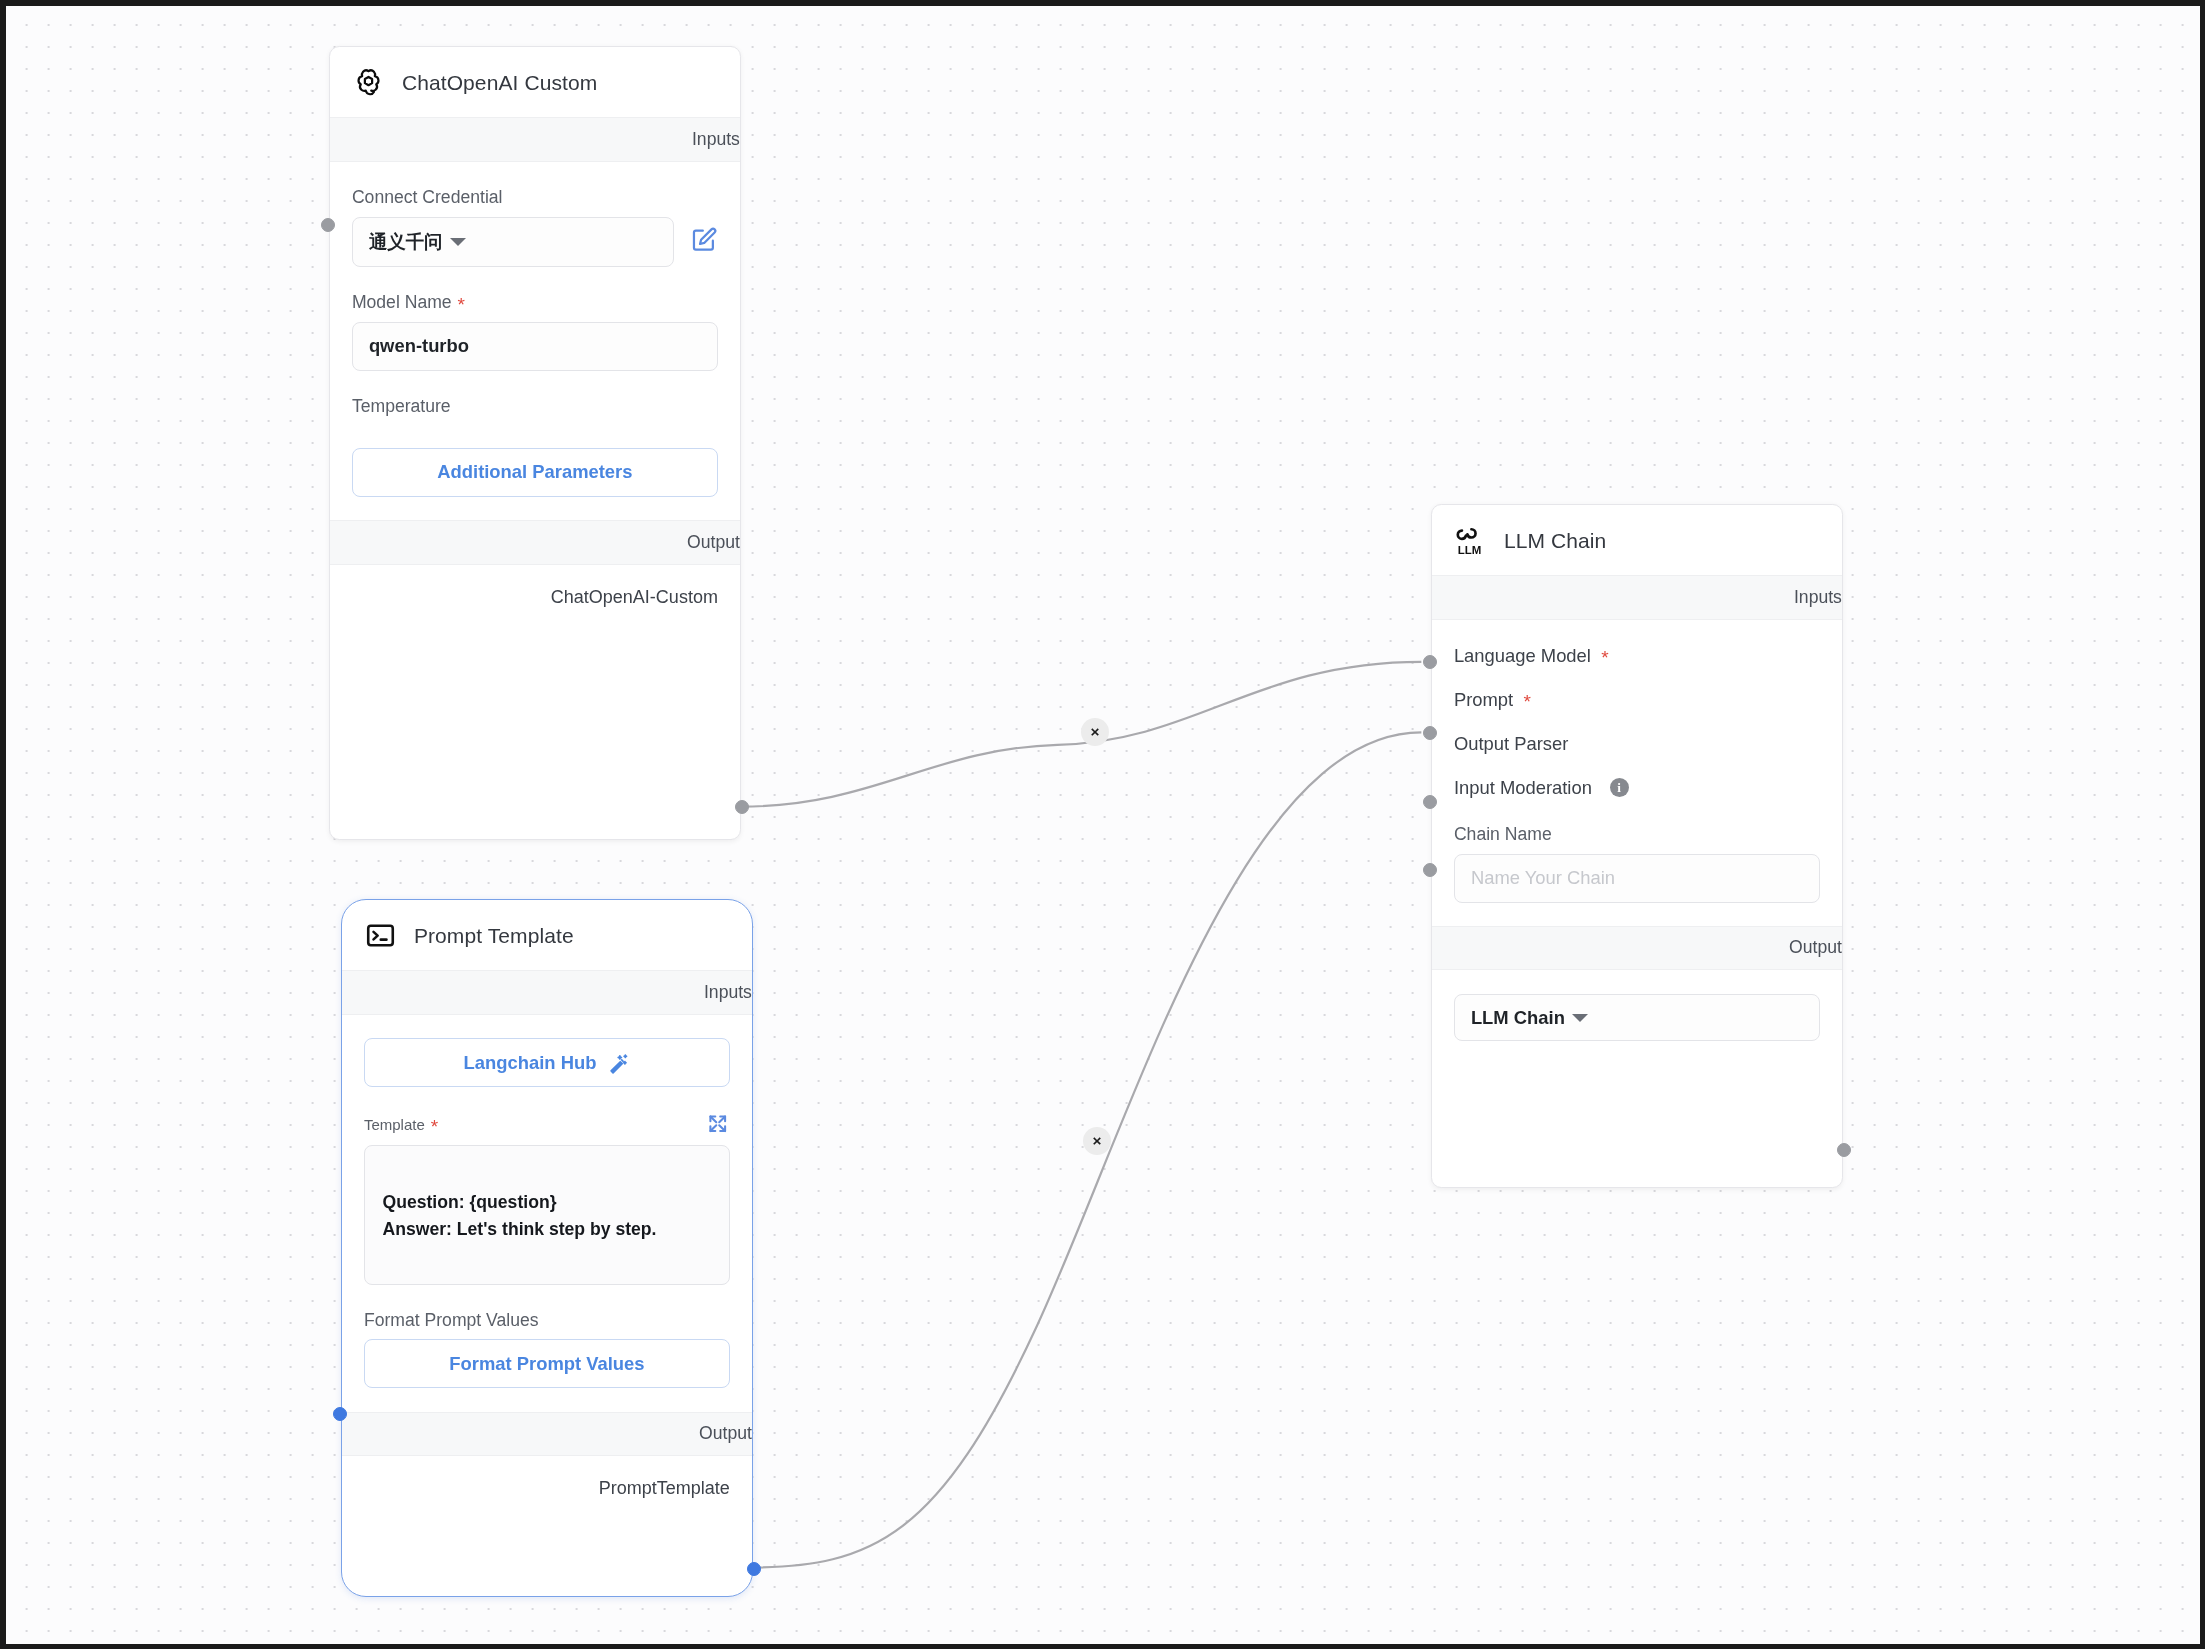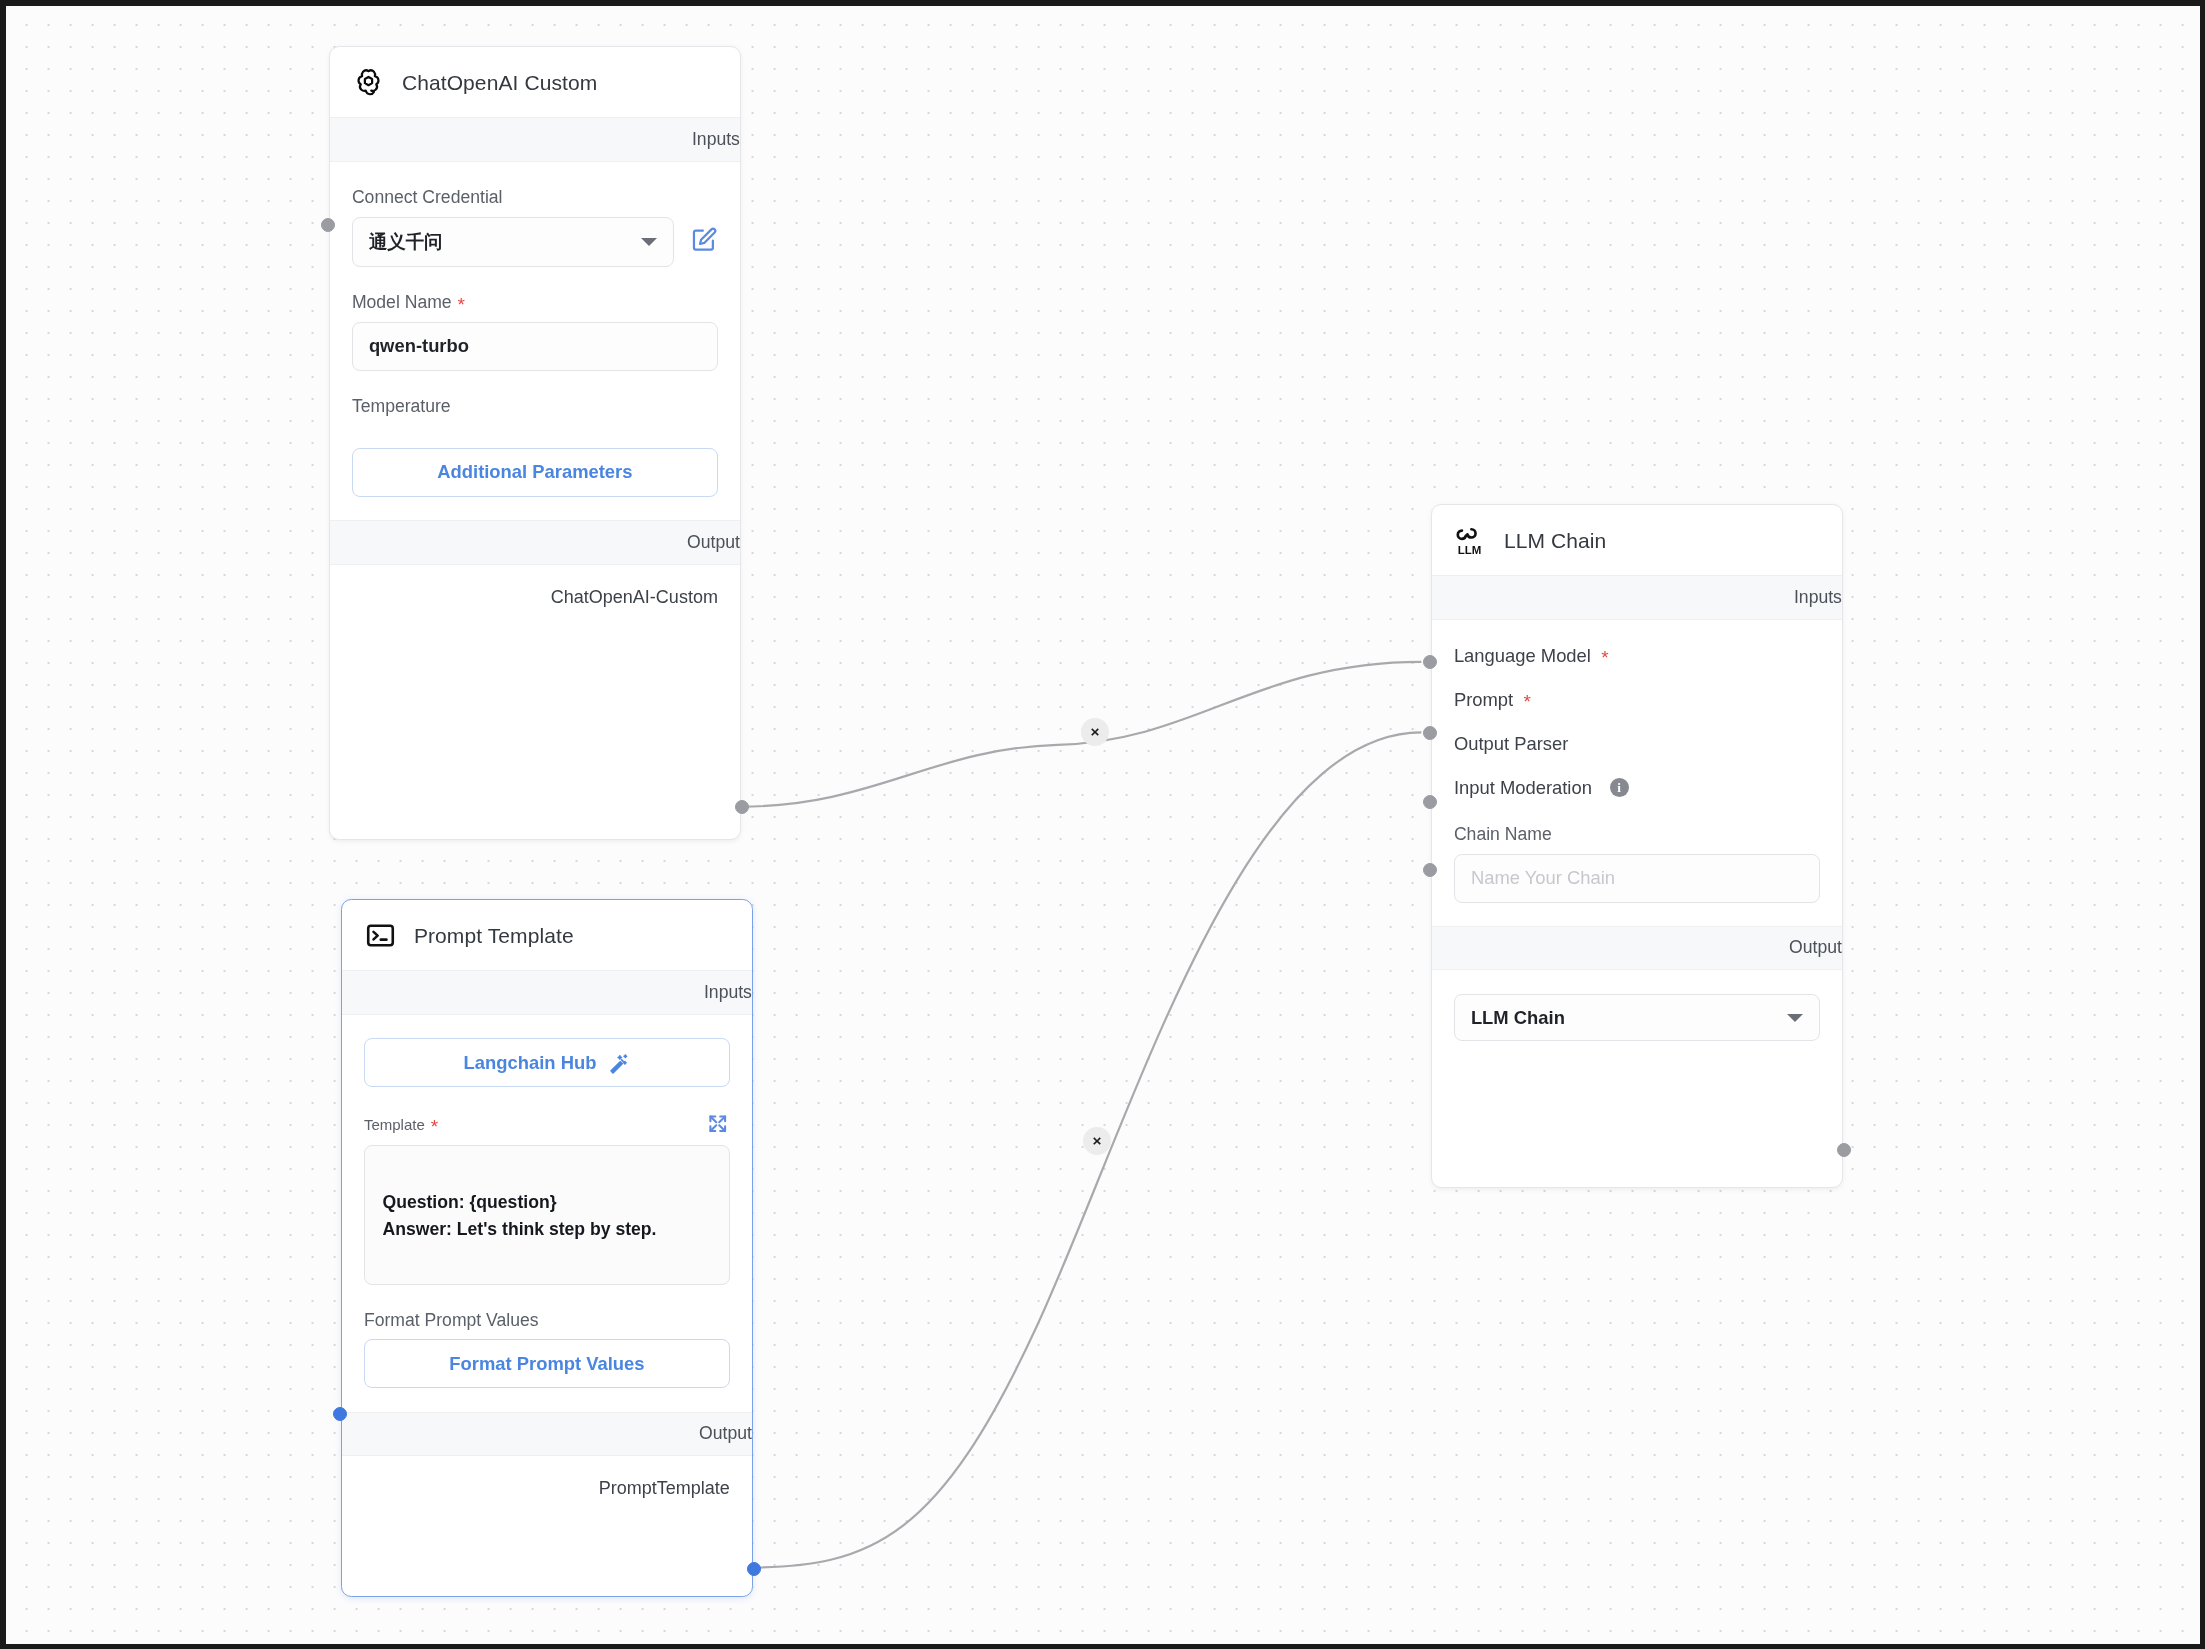--- a/index.html
+++ b/index.html
@@ -85,21 +85,21 @@
 
   .select-box {
     border: 1.5px solid #e3e4e8;
     border-radius: 8px;
     background: #fdfdfd;
     font-size: 18.4px;
     color: #1f2328;
     padding: 11.8px 16px;
     display: flex;
     align-items: center;
-    justify-content: space-between;
+    justify-content: flex-start;
     font-weight: bold;
   }
   .caret {
     width: 0; height: 0;
     border-left: 8px solid transparent;
     border-right: 8px solid transparent;
     border-top: 8.8px solid #6a6e76;
     margin-left: 7.4px;
   }
 
@@ -252,21 +252,21 @@
     <div class="node-body">
       <div class="out-row" style="padding-top:22px;">
         <span>ChatOpenAI-Custom</span>
       </div>
     </div>
 
     <div class="handle" style="left:-8.8px; top:171px;"></div>
     <div class="handle" style="right:-8.8px; top:753px;"></div>
   </div>
 
-  <div class="node selected" id="node-prompt-template" style="left:335px; top:893px; width:412px; height:698px;">
+  <div class="node selected" id="node-prompt-template" style="left:335px; top:893px; width:412px; height:698px;border-radius:25px;">
 
     <div class="node-header">
       <span class="node-icon">
         <svg width="31" height="31" viewBox="0 0 24 24" fill="none" stroke="#111" stroke-width="2">
           <rect x="2.5" y="4.5" width="19" height="15" rx="2"></rect>
           <path d="M6.6 9.2l3.2 2.9-3.2 2.9" stroke-linecap="round" stroke-linejoin="round"></path>
           <path d="M12.2 15.2h4.4" stroke-linecap="round"></path>
         </svg>
       </span>
       <span class="node-title">Prompt Template</span>

